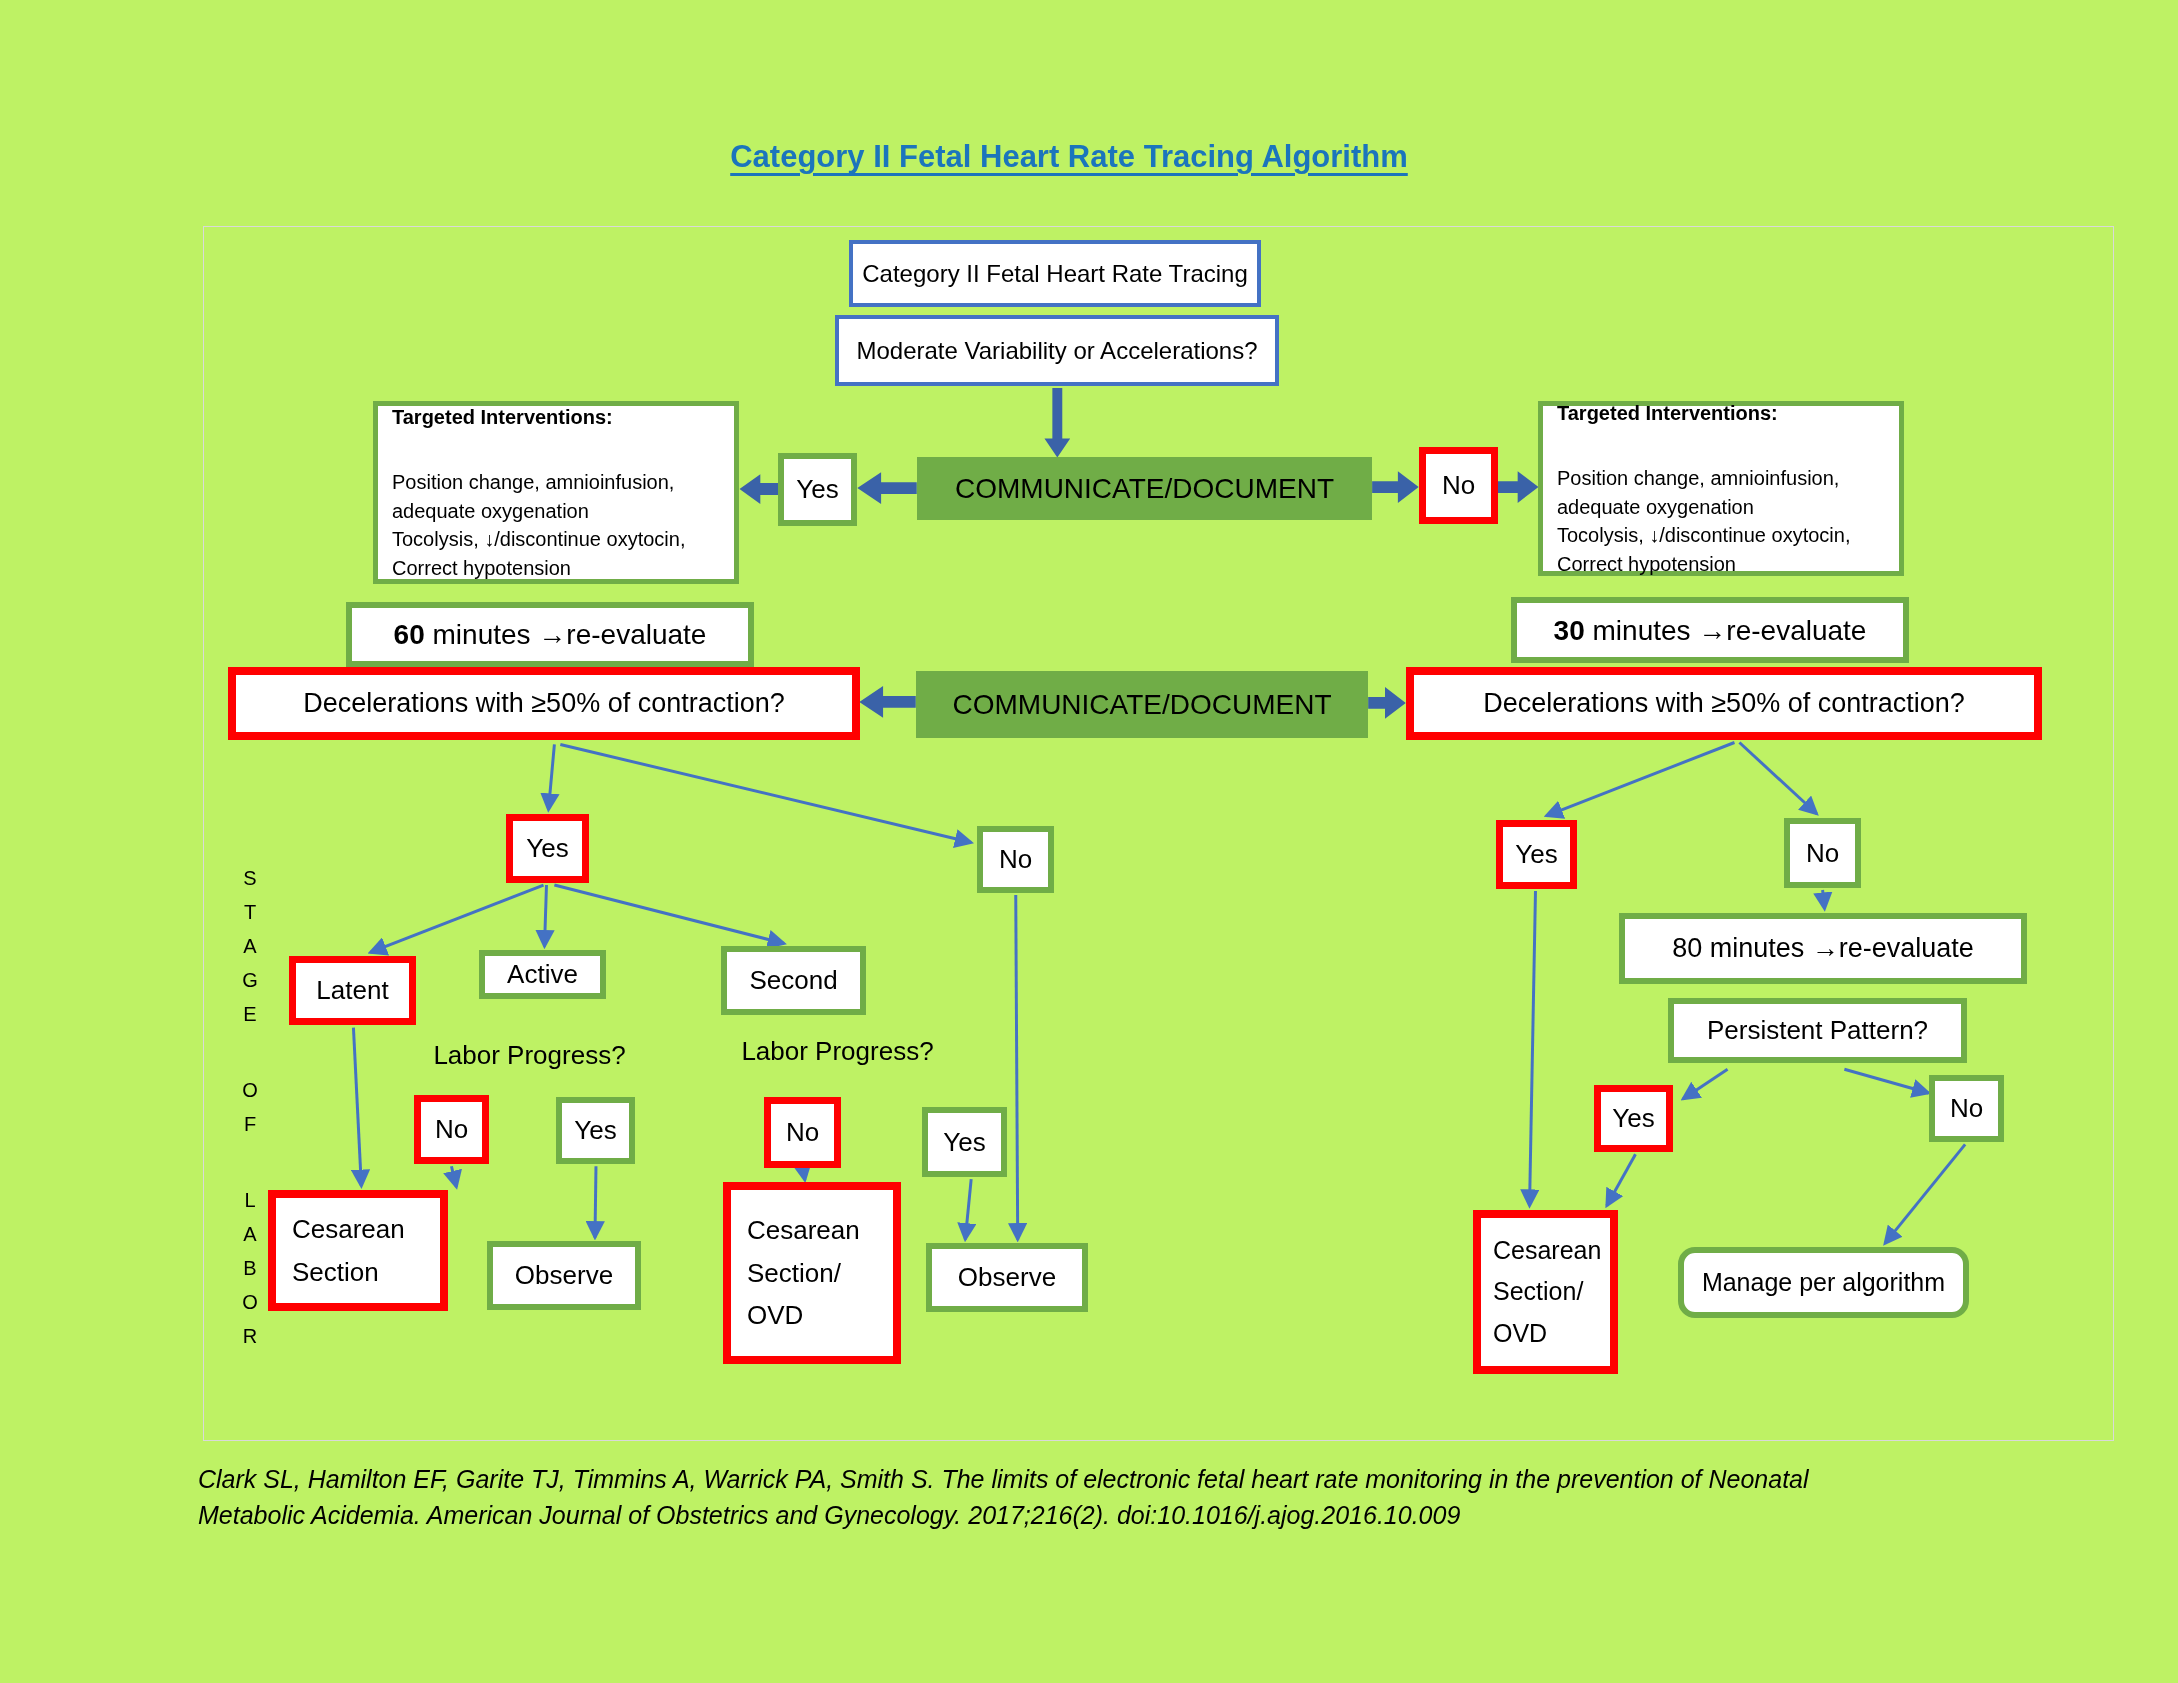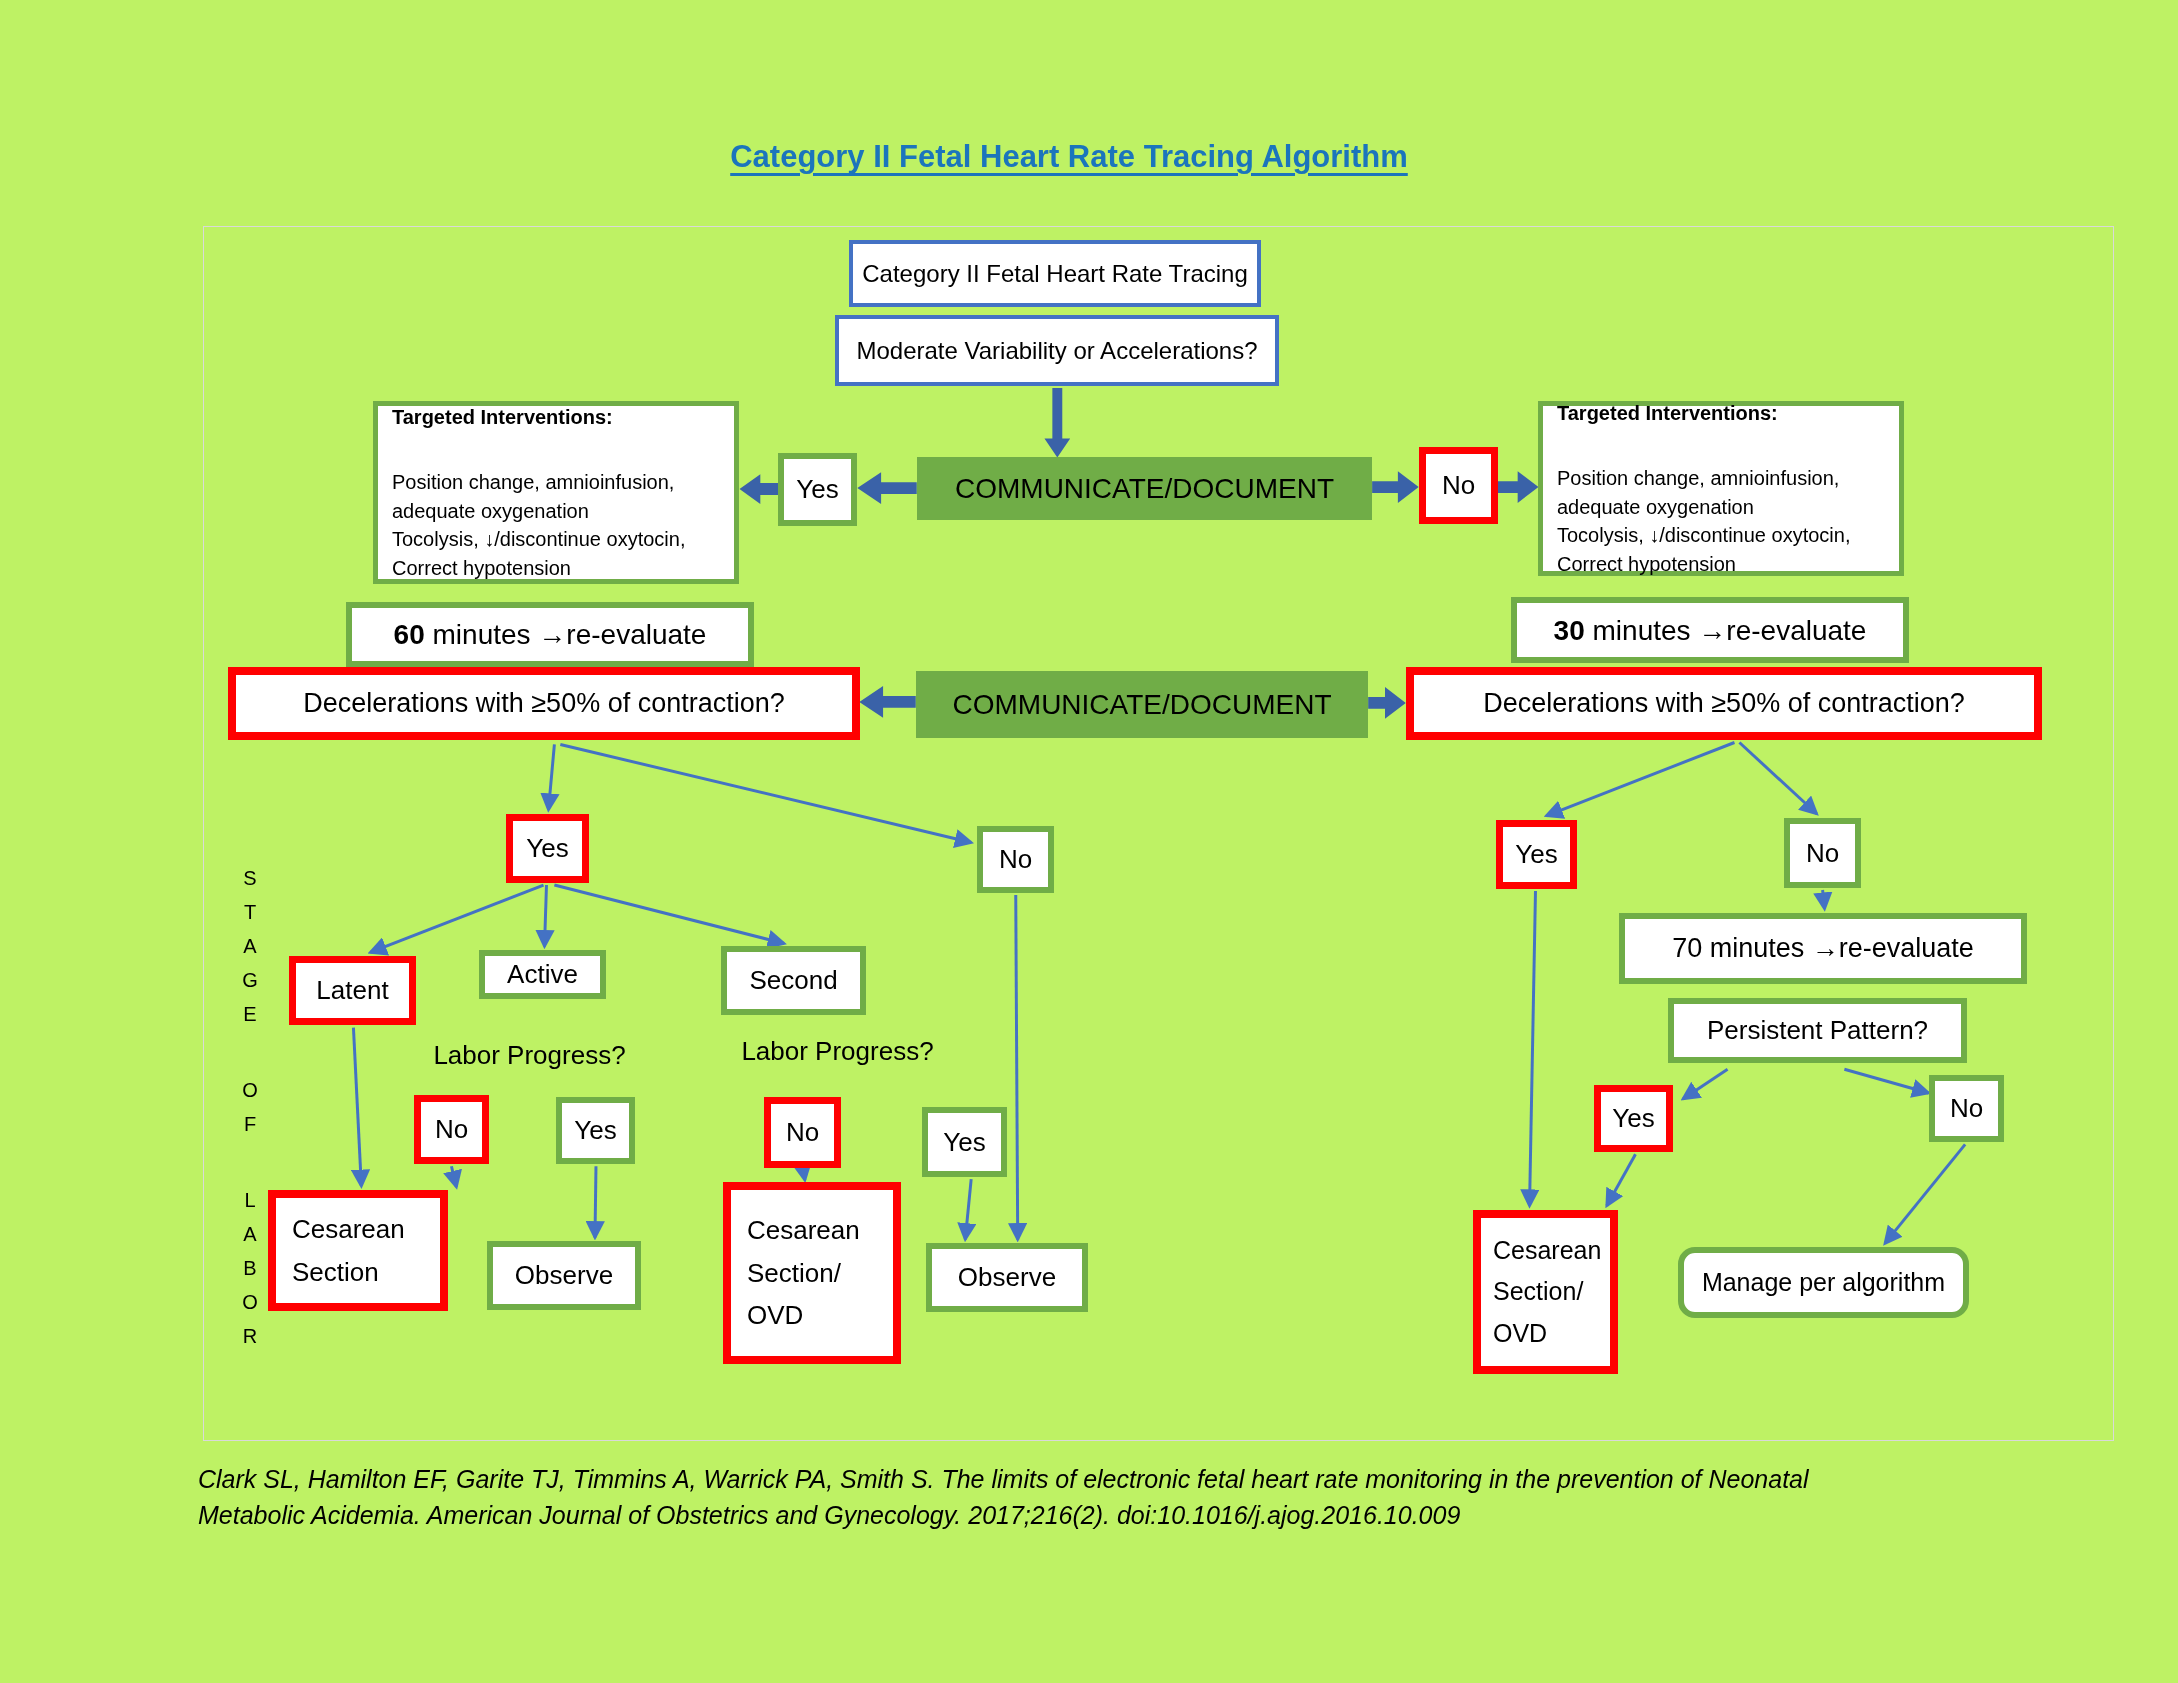--- a/index.html
+++ b/index.html
@@ -132,21 +132,21 @@
   <div class="bx red8 left-txt pre" style="left:268px;top:1190px;width:180px;height:121px;font-size:26px;line-height:1.65;padding-left:16px;">Cesarean
 Section</div>
   <div class="bx green" style="left:487px;top:1241px;width:154px;height:69px;font-size:26px;">Observe</div>
   <div class="bx red8 left-txt pre" style="left:723px;top:1182px;width:178px;height:182px;font-size:26px;line-height:1.65;padding-left:16px;">Cesarean
 Section/
 OVD</div>
   <div class="bx green" style="left:926px;top:1243px;width:162px;height:69px;font-size:26px;">Observe</div>
 
   <div class="bx red" style="left:1496px;top:820px;width:81px;height:69px;font-size:26px;">Yes</div>
   <div class="bx green" style="left:1784px;top:818px;width:77px;height:70px;font-size:26px;">No</div>
-  <div class="bx green" style="left:1619px;top:913px;width:408px;height:71px;font-size:27px;">70 minutes →re-evaluate</div>
+  <div class="bx green" style="left:1619px;top:913px;width:408px;height:71px;font-size:27px;">80 minutes →re-evaluate</div>
   <div class="bx green" style="left:1668px;top:998px;width:299px;height:65px;font-size:26px;">Persistent Pattern?</div>
   <div class="bx red" style="left:1594px;top:1085px;width:79px;height:67px;font-size:26px;">Yes</div>
   <div class="bx green" style="left:1929px;top:1075px;width:75px;height:67px;font-size:26px;">No</div>
   <div class="bx red8 left-txt pre" style="left:1473px;top:1210px;width:145px;height:164px;font-size:25px;line-height:1.65;padding-left:12px;">Cesarean
 Section/
 OVD</div>
   <div class="bx green" style="left:1678px;top:1247px;width:291px;height:71px;font-size:25px;border-radius:17px;">Manage per algorithm</div>
 
   <div class="stage">
     <span class="stage-word">STAGE</span>

